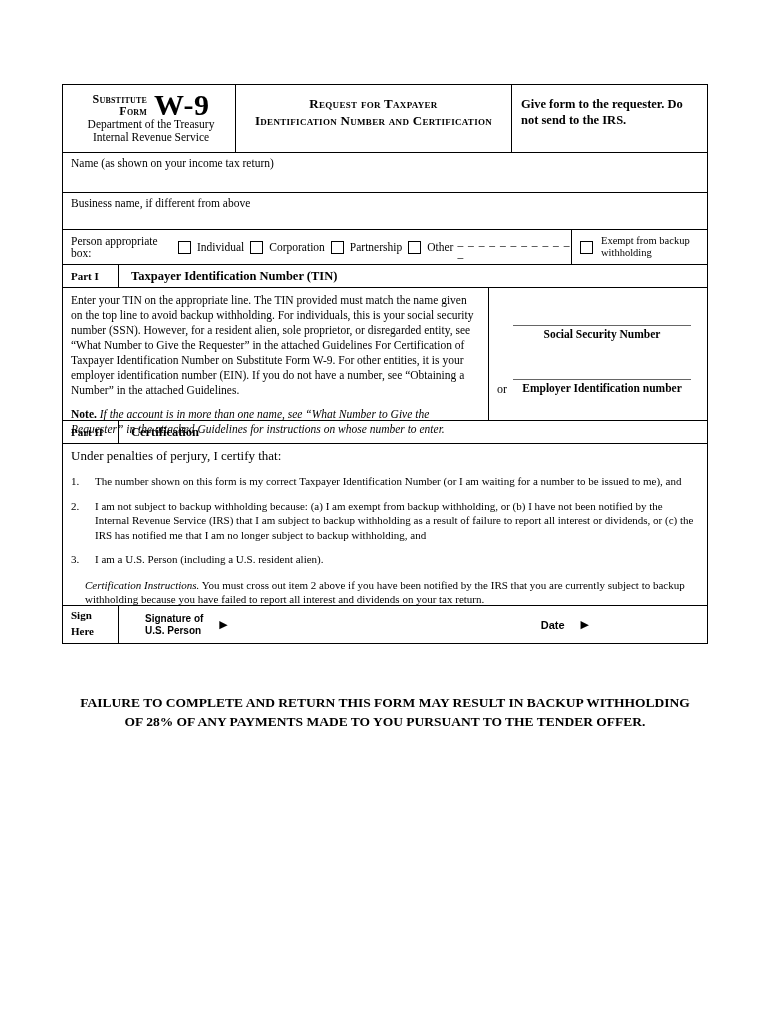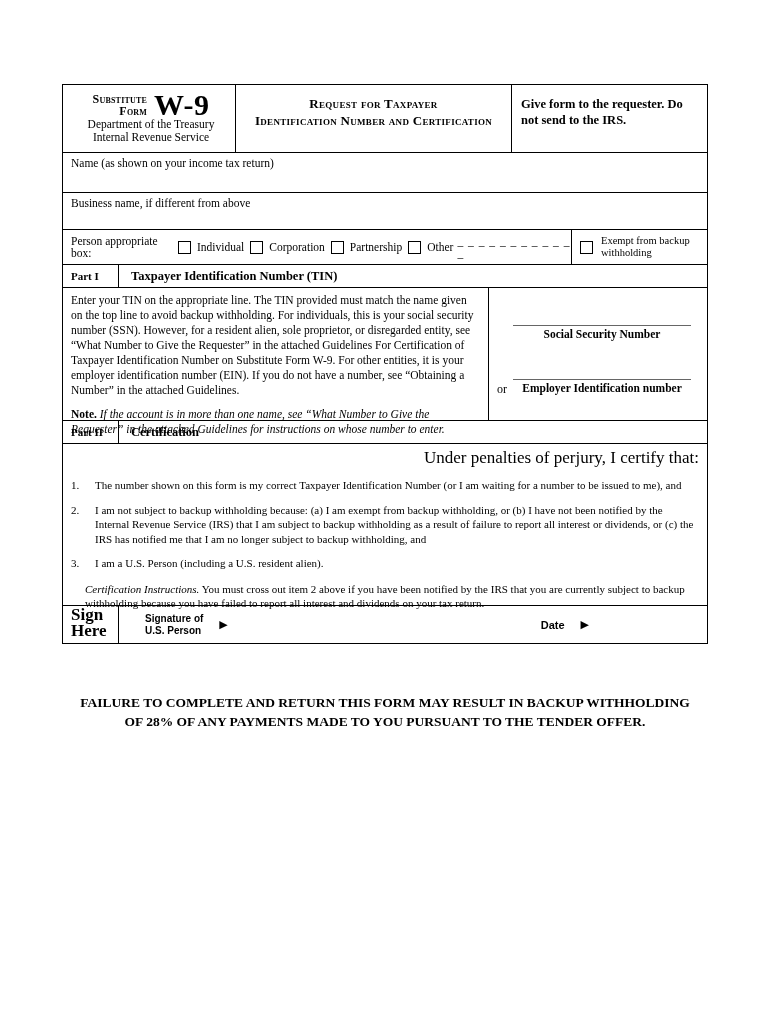--- a/index.html
+++ b/index.html
@@ -60,30 +60,30 @@
   .tin-num-cell { width:218px; position:relative; }
   .or-label { position:absolute; left:8px; top:58px; font-size:12px;margin-top:36px; }
   .num-line-group { position:absolute; left:24px; right:16px; text-align:center; }
   .ssn-group { top:37px; }
   .ein-group { top:91px; }
   .entry-line { border-top:1.2px solid #666; height:0; }
   .num-label { font-size:11.5px; padding-top:2px;font-weight:bold; }
 
   
   .cert-row { height:162px; display:block; padding:4px 8px 0 8px; }
-  .cert-intro { font-size:17px;text-align:right; }
+  .cert-intro { font-size:13px; }
   .cert-item { display:flex; margin-top:10px; font-size:11px; line-height:14.5px; }
   .cert-num { width:24px; flex:none; }
   .cert-text { flex:1; padding-right:2px; }
   .cert-instr { margin-top:11px; font-size:11px; line-height:14.5px;margin-left:14px; }
   .instr-label { font-style:italic; }
 
   
   .sign-row { height:38px; }
-  .sign-cell { width:56px; border-right:1.5px solid #000; padding:1px 0 0 8px; font-weight:bold; font-size:17px; line-height:16px; }
+  .sign-cell { width:56px; border-right:1.5px solid #000; padding:1px 0 0 8px; font-weight:bold; font-size:11px; line-height:16px; }
   .sign-main { flex:1; display:flex; align-items:center; }
   .sig-label { margin-left:26px; font-weight:bold; font-size:10px; line-height:11.5px;
                font-family:"Liberation Sans", sans-serif; }
   .arrow { font-size:11px; line-height:11px; }
   .sig-arrow { margin-left:16px; }
   .date-group { margin-left:auto; margin-right:118px; display:flex; align-items:center;padding-left:47px; }
   .date-label { font-weight:bold; font-size:11px; font-family:"Liberation Sans", sans-serif; }
   .date-arrow { margin-left:16px; }
 
   

